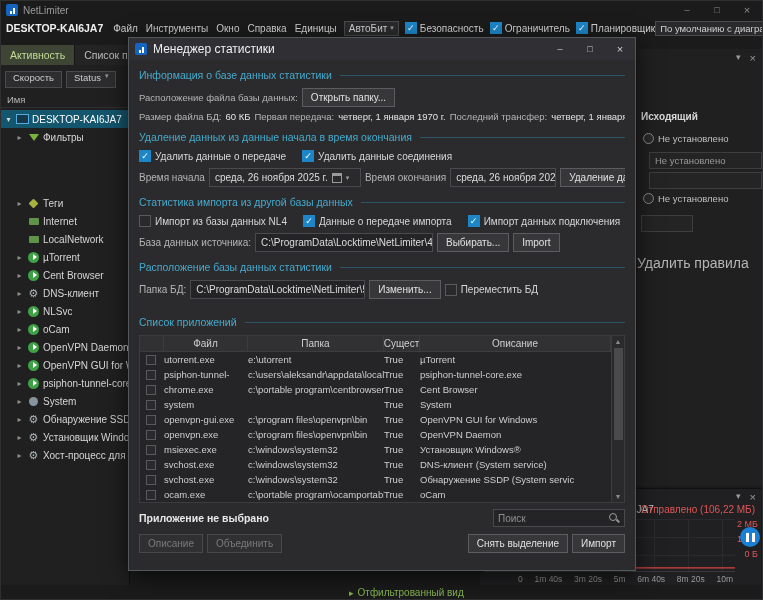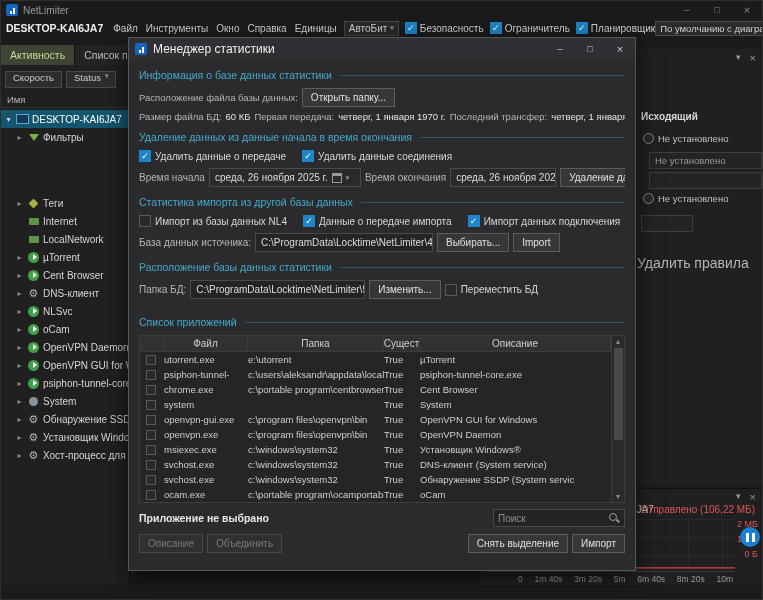--- a/index.html
+++ b/index.html
@@ -342,20 +342,26 @@
         <span class="xtick">6m 40s</span>
         <span class="xtick">8m 20s</span>
         <span class="xtick">10m</span>
       </div>
     <div class="pausebtn">
         <i></i>
         <i></i>
       </div>
   </div>
 
+  <div class="statusbar">
+    <span class="sb-item">
+      <span class="sb-arrow"></span>
+      <span>Отфильтрованный вид</span>
+    </span>
+  </div>
 
   <div class="dialog">
     <div class="dlg-titlebar">
       <span class="nl-icon">
           <i></i>
           <i></i>
         </span>
       <span class="dlg-title">Менеджер статистики</span>
       <div class="winbtns">
         <span class="winbtn icon-min"></span>

